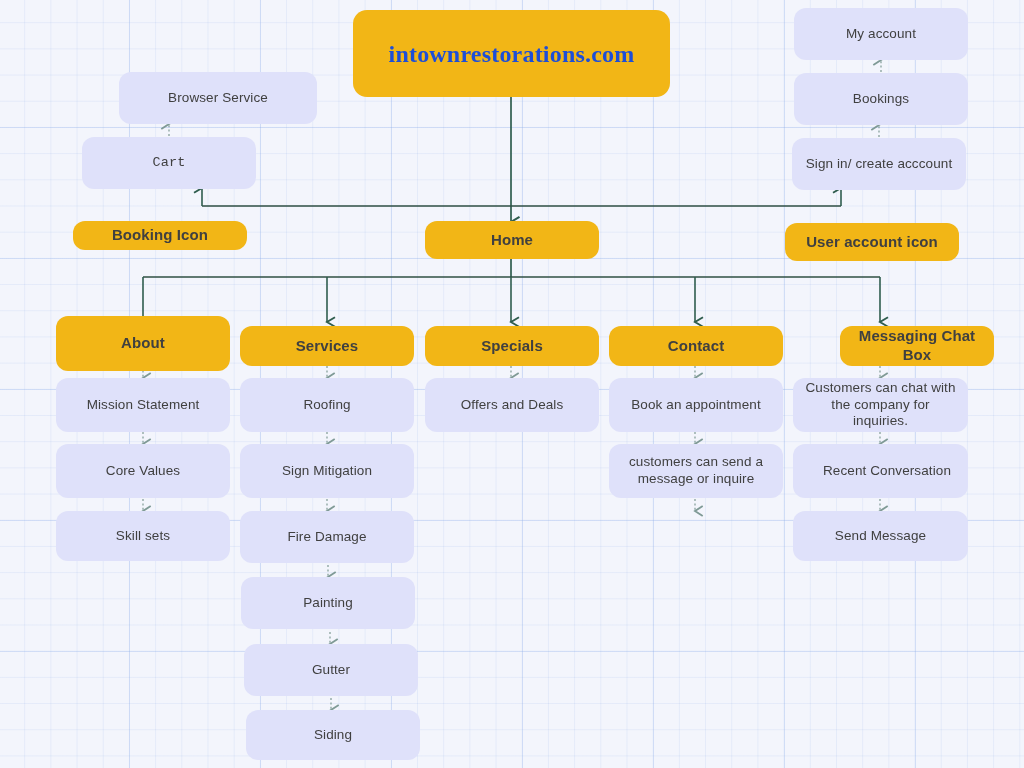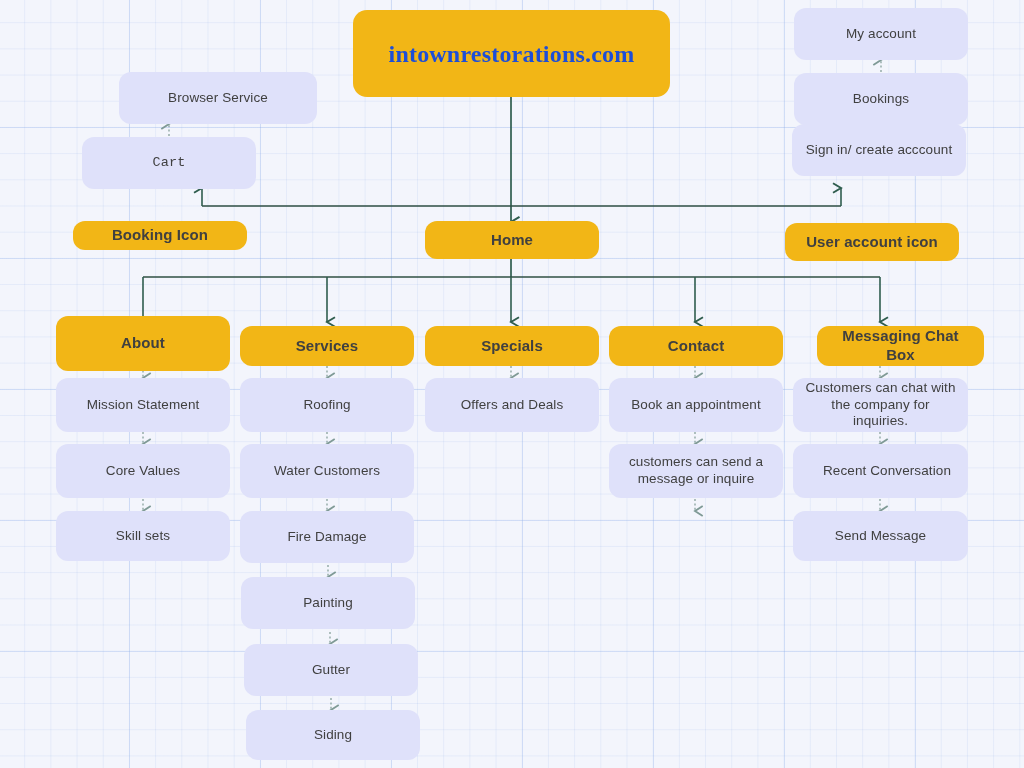--- a/index.html
+++ b/index.html
@@ -97,38 +97,38 @@
   <path d="M880,499 L880,511" fill="none" stroke="#8fa8a4" stroke-width="1.4" stroke-dasharray="2 2.4" marker-end="url(#arrowSoftDown)"></path>
 </svg>
 
 <div class="node title-node" style="left:353px;top:10px;width:317px;height:87px;">intownrestorations.com</div>
 
 <div class="node lav" style="left:82px;top:72px;width:198px;height:52px;margin-left:37px;">Browser Service</div>
 <div class="node lav" style="left:82px;top:137px;width:174px;height:52px;font-family:Liberation Mono, monospace;">Cart</div>
 
 <div class="node lav" style="left:794px;top:8px;width:174px;height:52px;">My account</div>
 <div class="node lav" style="left:794px;top:73px;width:174px;height:52px;">Bookings</div>
-<div class="node lav" style="left:792px;top:124px;width:174px;height:52px;">Sign in/ create acccount</div>
+<div class="node lav" style="left:792px;top:138px;width:174px;height:52px;">Sign in/ create acccount</div>
 
 <div class="node amber" style="left:73px;top:221px;width:174px;height:29px;">Booking Icon</div>
 <div class="node amber" style="left:425px;top:221px;width:174px;height:38px;">Home</div>
 <div class="node amber" style="left:785px;top:223px;width:174px;height:38px;">User account icon</div>
 
 <div class="node amber" style="left:56px;top:316px;width:174px;height:55px;">About</div>
 <div class="node amber" style="left:240px;top:326px;width:174px;height:40px;">Services</div>
 <div class="node amber" style="left:425px;top:326px;width:174px;height:40px;">Specials</div>
 <div class="node amber" style="left:609px;top:326px;width:174px;height:40px;">Contact</div>
-<div class="node amber" style="left:817px;top:326px;width:167px;height:40px;">Messaging Chat Box</div>
+<div class="node amber" style="left:840px;top:326px;width:154px;height:40px;">Messaging Chat Box</div>
 
 <div class="node lav" style="left:56px;top:378px;width:174px;height:54px;">Mission Statement</div>
 <div class="node lav" style="left:56px;top:444px;width:174px;height:54px;">Core Values</div>
 <div class="node lav" style="left:56px;top:511px;width:174px;height:50px;">Skill sets</div>
 
 <div class="node lav" style="left:240px;top:378px;width:174px;height:54px;">Roofing</div>
-<div class="node lav" style="left:240px;top:444px;width:174px;height:54px;">Water Customers</div>
+<div class="node lav" style="left:240px;top:444px;width:174px;height:54px;">Sign Mitigation</div>
 <div class="node lav" style="left:240px;top:511px;width:174px;height:52px;">Fire Damage</div>
 <div class="node lav" style="left:241px;top:577px;width:174px;height:52px;">Painting</div>
 <div class="node lav" style="left:244px;top:644px;width:174px;height:52px;text-align:right;">Gutter</div>
 <div class="node lav" style="left:246px;top:710px;width:174px;height:50px;">Siding</div>
 
 <div class="node lav" style="left:425px;top:378px;width:174px;height:54px;">Offers and Deals</div>
 
 <div class="node lav" style="left:609px;top:378px;width:174px;height:54px;">Book an appointment</div>
 <div class="node lav" style="left:609px;top:444px;width:174px;height:54px;">customers can send a message or inquire</div>
 

